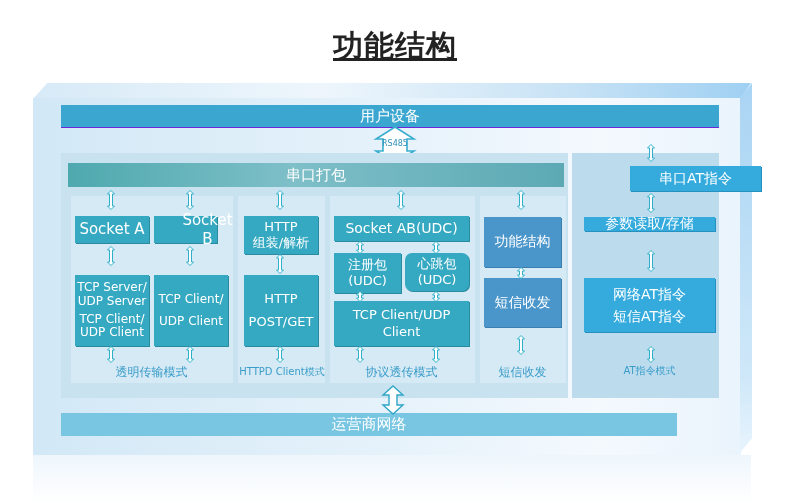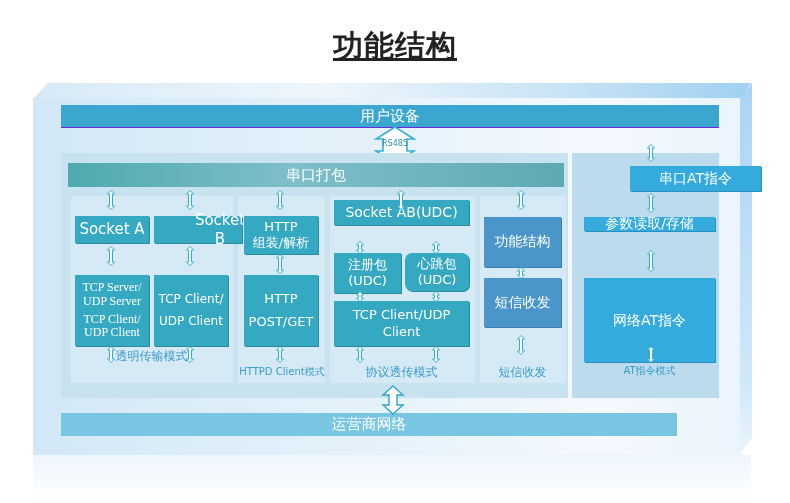--- a/index.html
+++ b/index.html
@@ -72,46 +72,46 @@
 <div class="bar bar-serial">串口打包</div>
 
 <div class="col col1"></div>
 <div class="col col2"></div>
 <div class="col col3"></div>
 <div class="col col4"></div>
 
 <div class="box" style="left:75px;top:216px;width:74px;height:27px;font-size:15px;">
   <span>Socket A</span>
 </div>
-<div class="box" style="left:154px;top:216px;width:88px;height:27px;font-size:15px;padding-left:44px;">
+<div class="box" style="left:154px;top:216px;width:63px;height:27px;font-size:15px;padding-left:44px;">
   <span>Socket B</span>
 </div>
-<div class="box" style="left:75px;top:275px;width:74px;height:71px;font-size:12px;line-height:1.15;font-family:Liberation Serif, serif;">
+<div class="box" style="left:75px;top:275px;width:74px;height:71px;font-size:12px;line-height:1.15;">
   <span>TCP Server/</span>
   <span style="margin-bottom:4px;">UDP Server</span>
   <span>TCP Client/</span>
   <span>UDP Client</span>
 </div>
 <div class="box" style="left:154px;top:275px;width:74px;height:71px;font-size:12px;line-height:1.8;">
   <span>TCP Client/</span>
   <span>UDP Client</span>
 </div>
-<div class="lbl" style="left:75px;top:348px;width:153px;font-size:12px;">透明传输模式</div>
+<div class="lbl" style="left:75px;top:364px;width:153px;font-size:12px;">透明传输模式</div>
 
 <div class="box" style="left:244px;top:216px;width:74px;height:38px;font-size:13px;">
   <span>HTTP</span>
   <span>组装/解析</span>
 </div>
 <div class="box" style="left:244px;top:275px;width:74px;height:71px;font-size:13px;line-height:1.7;">
   <span>HTTP</span>
   <span>POST/GET</span>
 </div>
 <div class="lbl" style="left:236px;top:365px;width:92px;font-size:10px;">HTTPD Client模式</div>
 
-<div class="box" style="left:334px;top:200px;width:135px;height:25px;font-size:14px;">
+<div class="box" style="left:334px;top:216px;width:135px;height:25px;font-size:14px;">
   <span>Socket AB(UDC)</span>
 </div>
 <div class="box" style="left:334px;top:253px;width:67px;height:40px;font-size:13px;">
   <span>注册包</span>
   <span>(UDC)</span>
 </div>
 <div class="box" style="left:405px;top:253px;width:64px;height:38px;font-size:13px;border-radius:7px;">
   <span>心跳包</span>
   <span>(UDC)</span>
 </div>
@@ -127,22 +127,23 @@
   <span>短信收发</span>
 </div>
 <div class="lbl" style="left:484px;top:364px;width:77px;font-size:12px;">短信收发</div>
 
 <div class="box at" style="left:584px;top:166px;width:131px;height:25px;font-size:14px;margin-left:46px;">
   <span>串口AT指令</span>
 </div>
 <div class="box at" style="left:584px;top:217px;width:131px;height:14px;font-size:14px;">
   <span>参数读取/存储</span>
 </div>
-<div class="box at" style="left:584px;top:278px;width:131px;height:84px;font-size:14px;line-height:1.6;">
+<div class="box at" style="left:584px;top:278px;width:131px;height:54px;font-size:14px;line-height:1.6;">
   <span>网络AT指令</span>
+  <span>短信AT指令</span>
 </div>
 <div class="lbl" style="left:584px;top:364px;width:131px;font-size:10px;">AT指令模式</div>
 
 <div class="bar bar-net">运营商网络</div>
 <svg style="position:absolute;left:381px;top:385px;width:24px;height:30px;" viewBox="0 0 24 30">
   <polygon points="12,1 22,10 16,10 16,20 22,20 12,29 2,20 8,20 8,10 2,10" fill="#ffffff" stroke="#2fa6c6" stroke-width="1.4"></polygon>
 </svg>
 
 <div id="small-arrows">
     <svg viewBox="0 0 8 20" style="position: absolute; left: 107px; top: 190px; width: 8px; height: 20px;">

